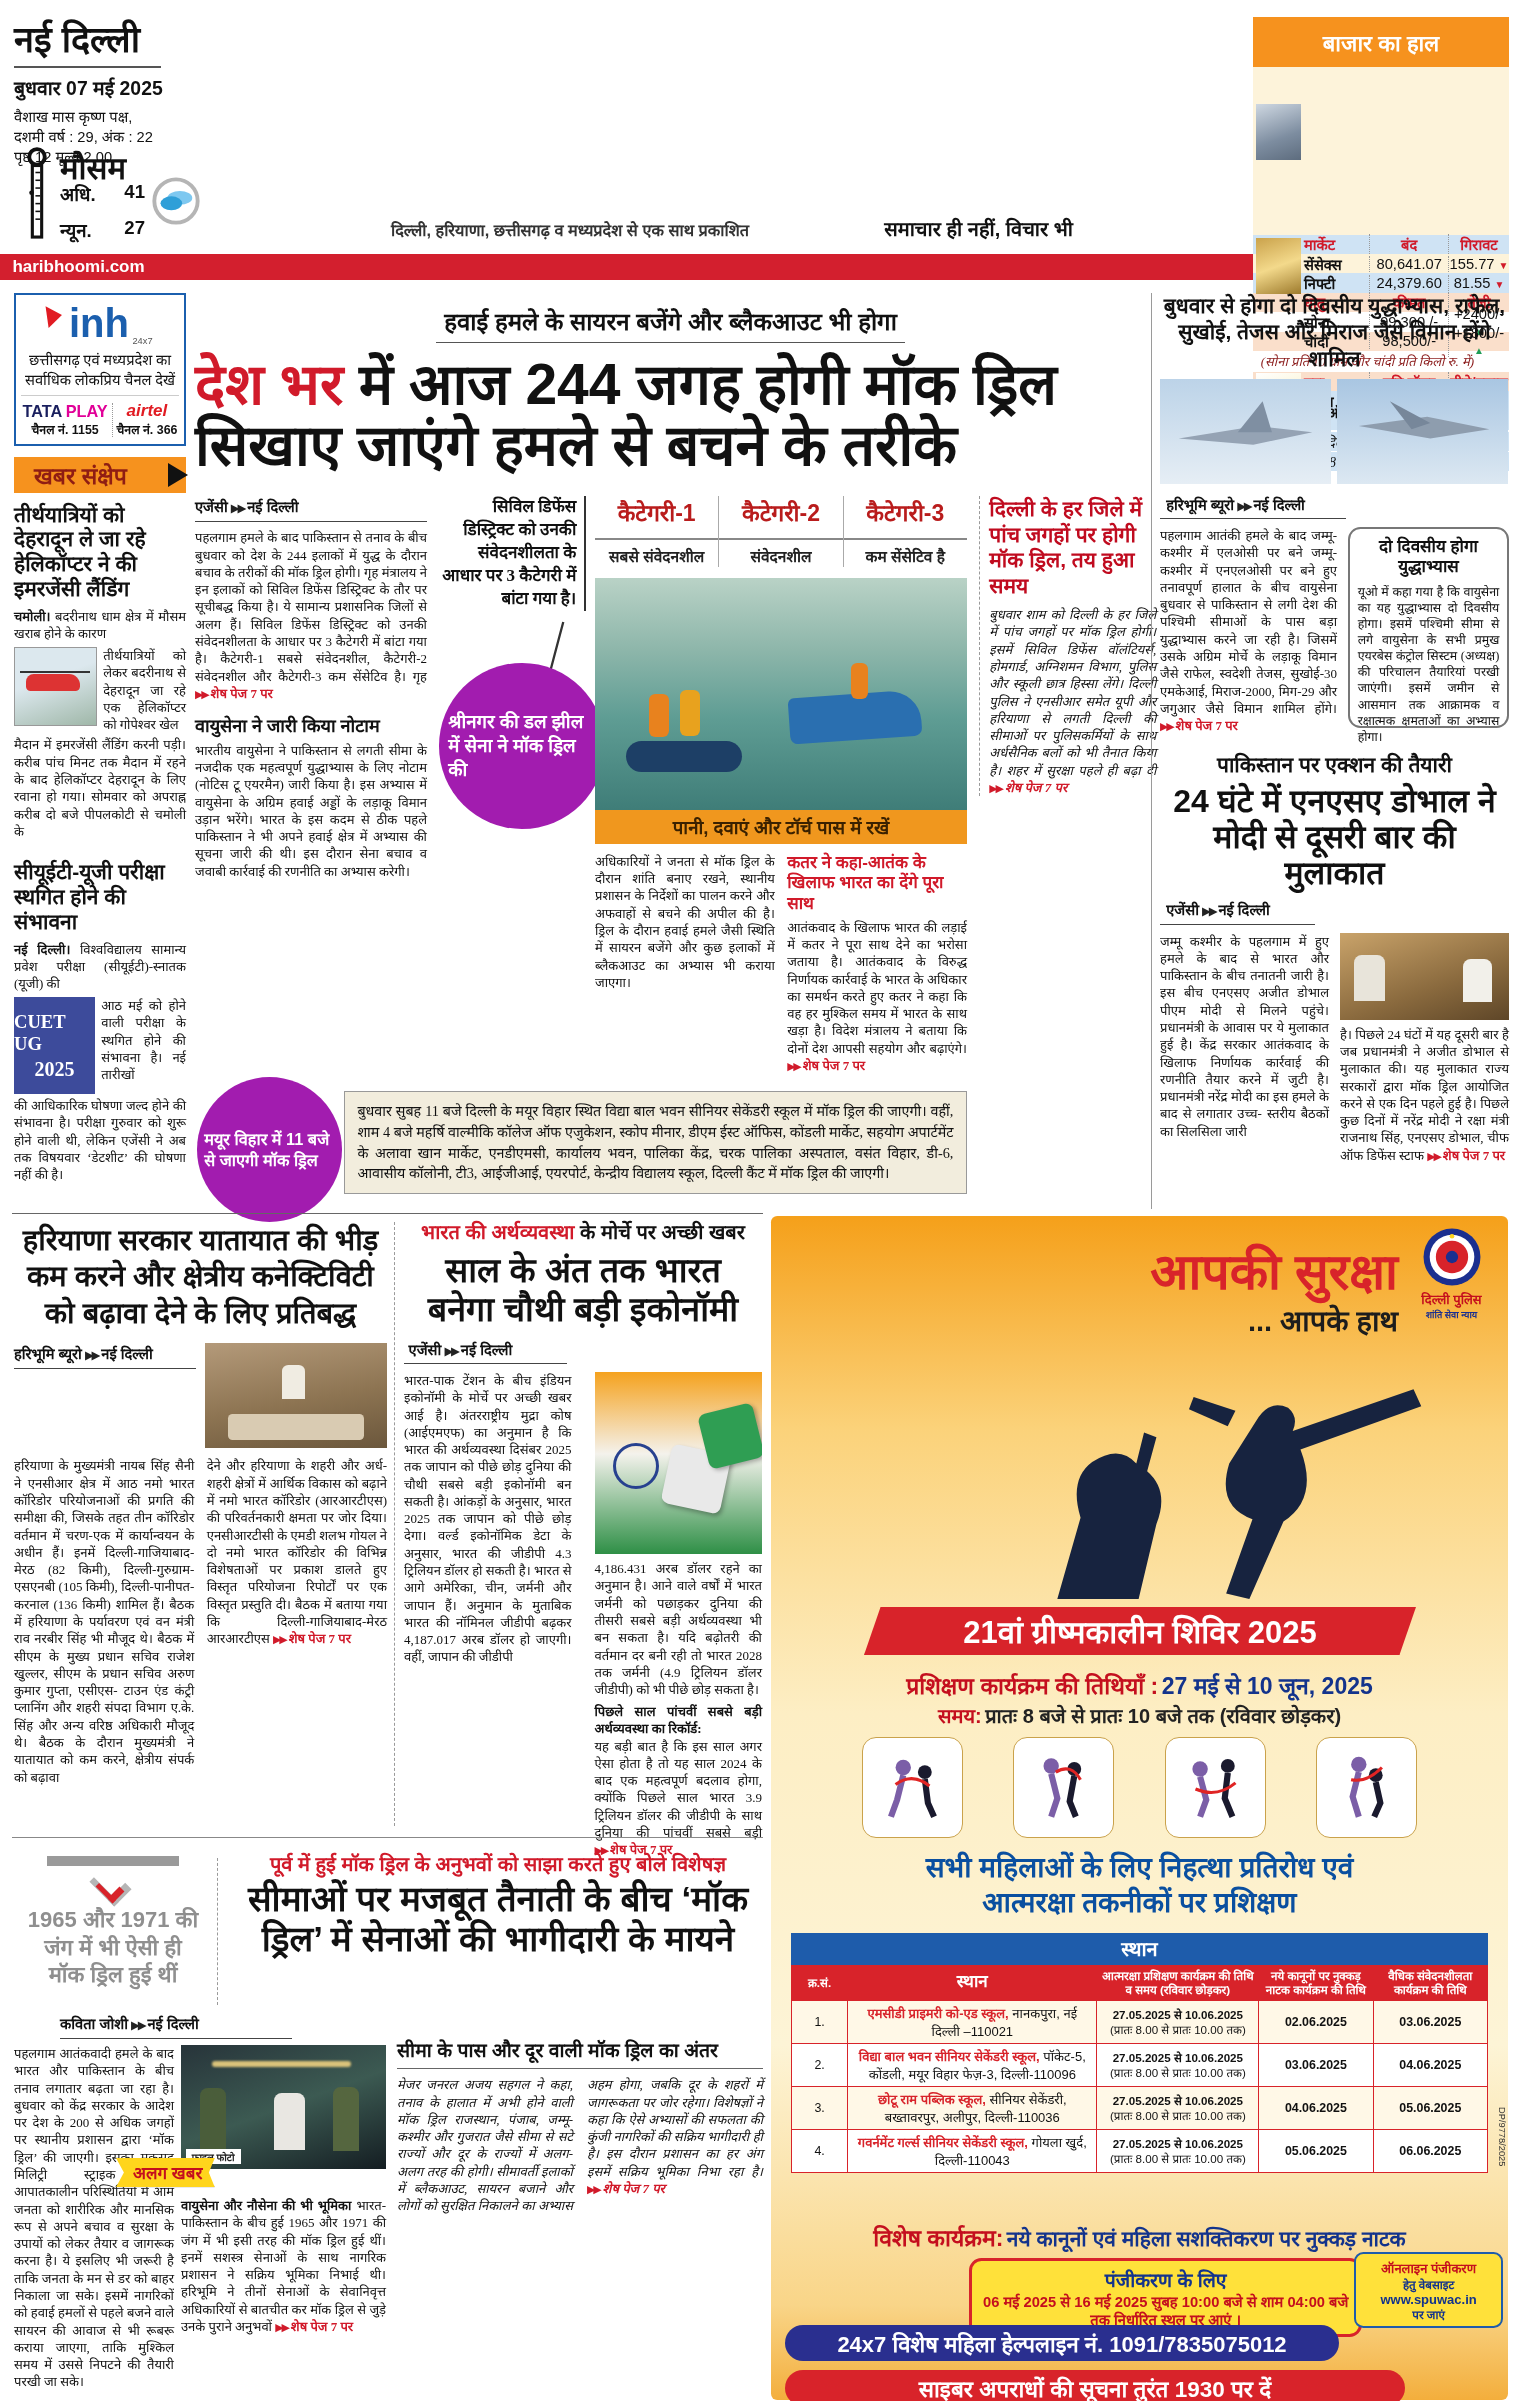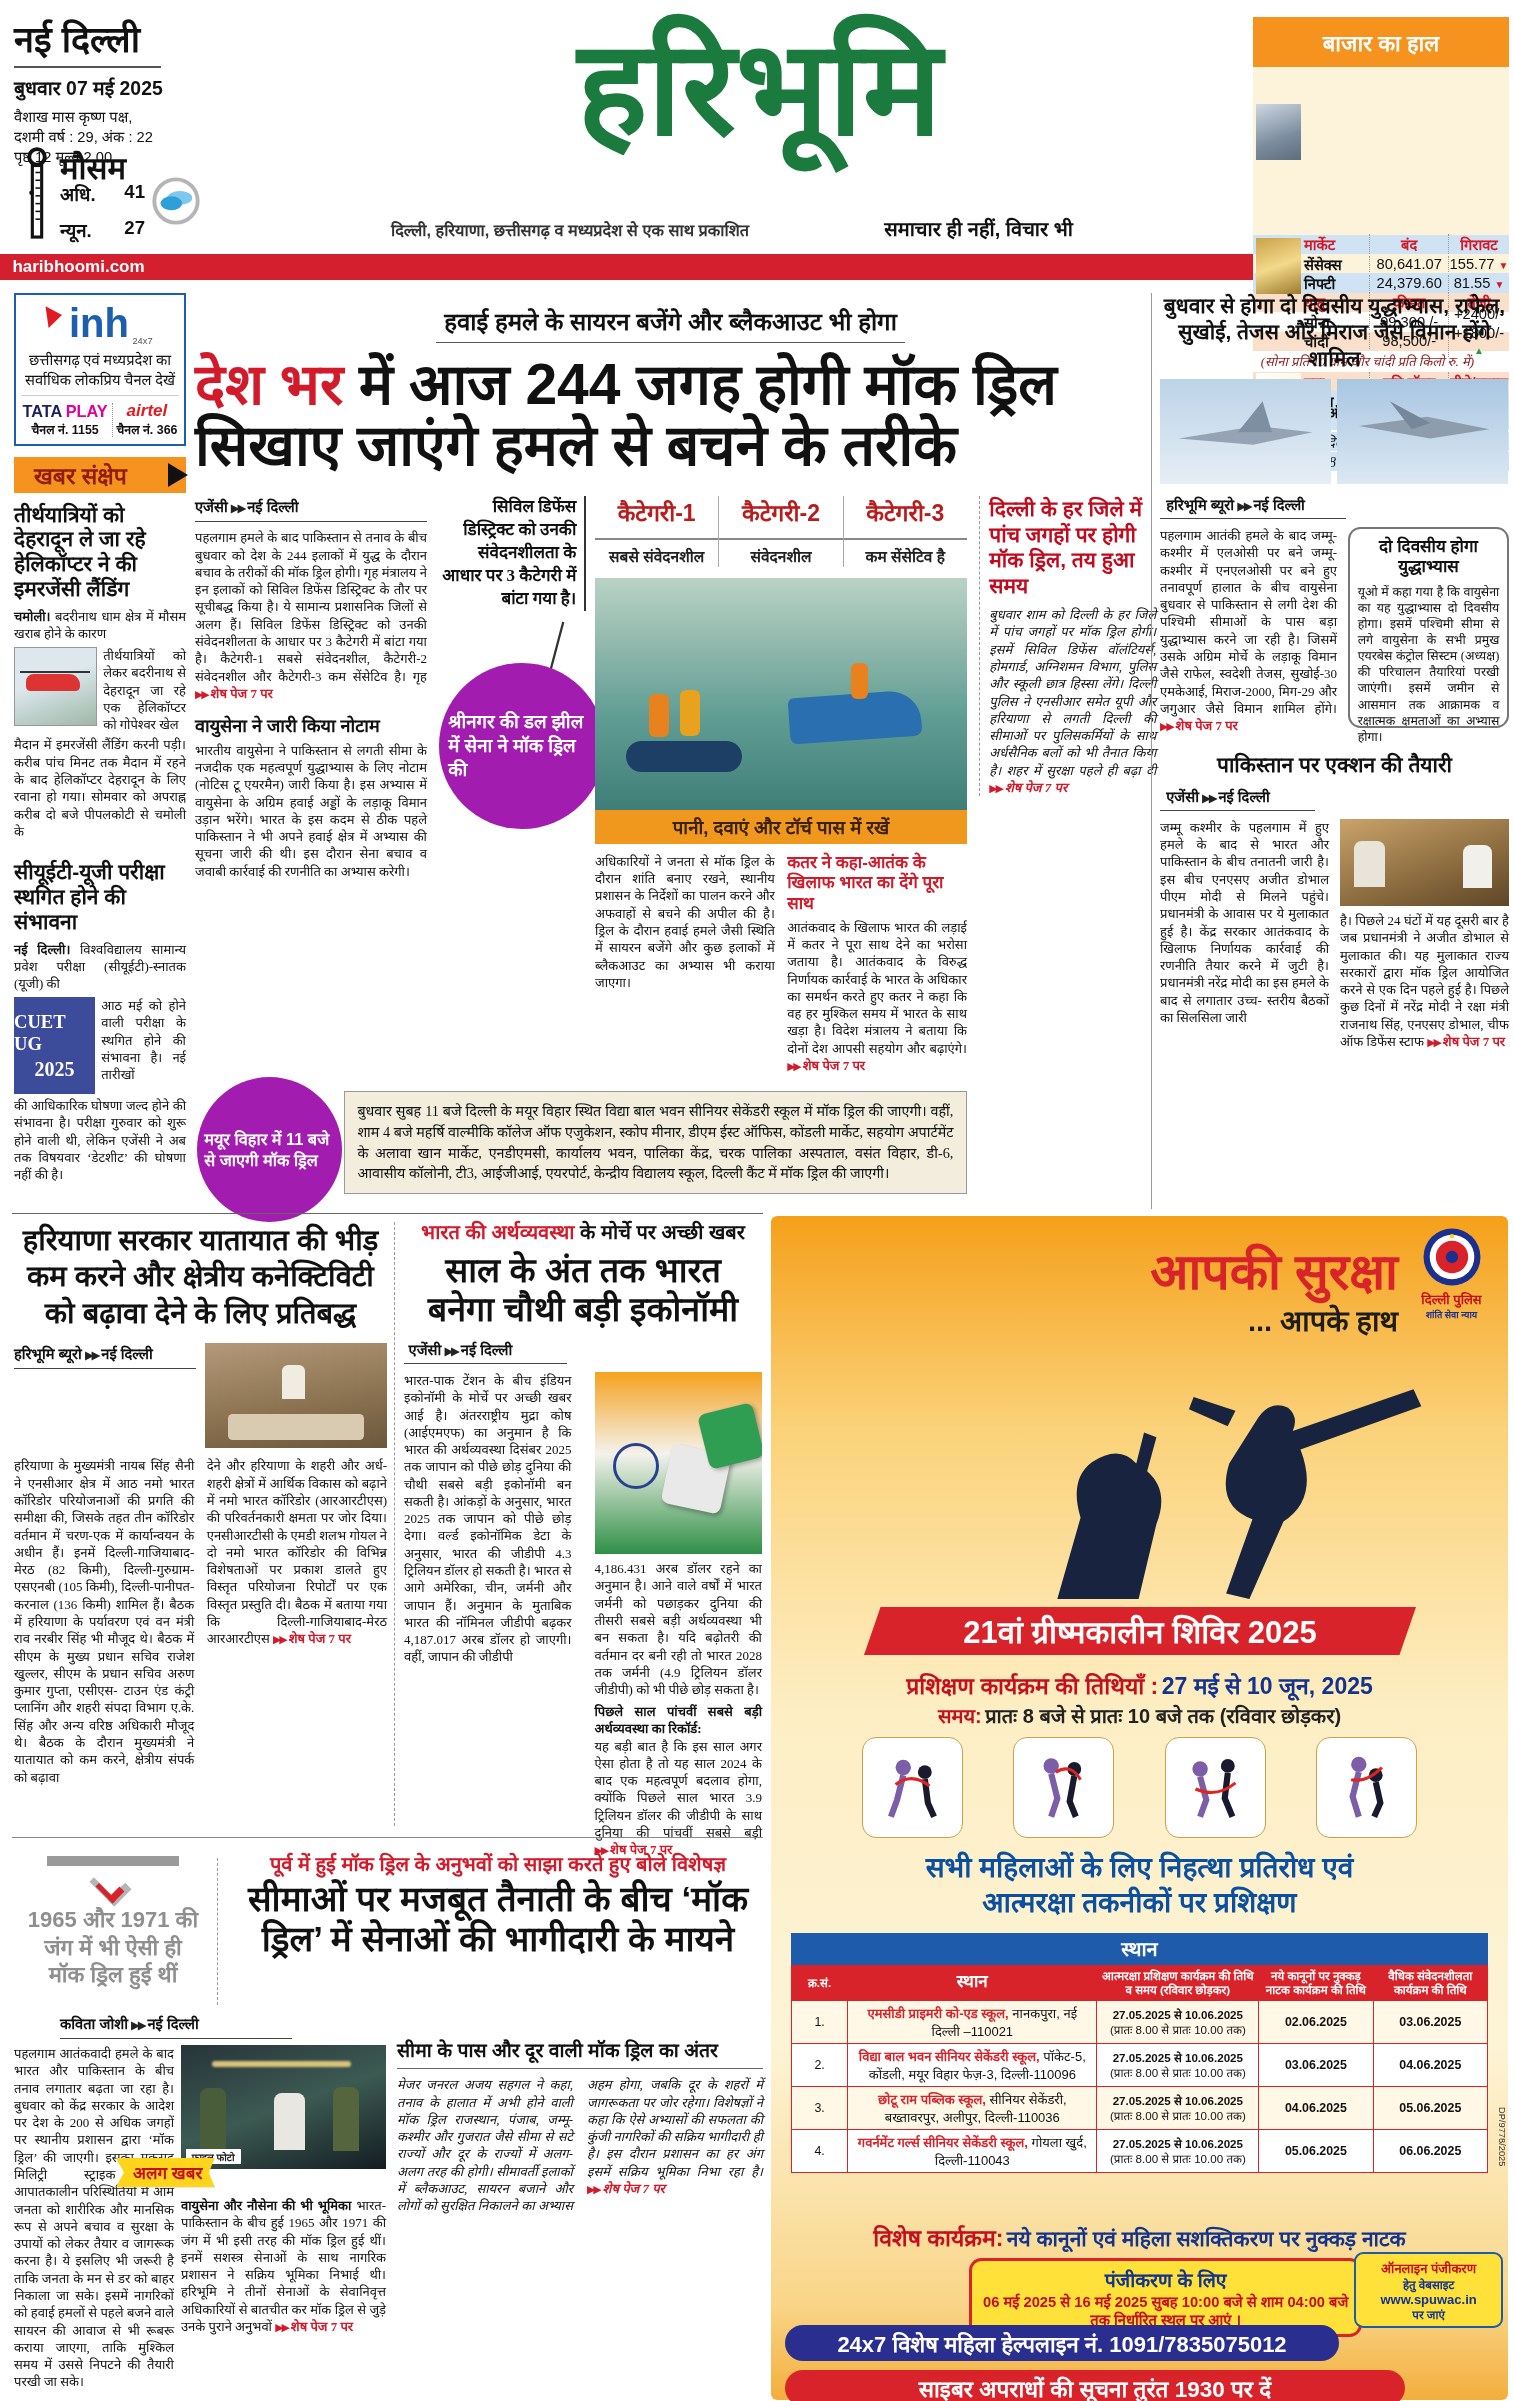--- a/index.html
+++ b/index.html
@@ -80,21 +80,20 @@
     </div>
     <span class="abs" style="left:138px;top:31px">
       <svg width="48" height="48" viewBox="0 0 62 62">
           <circle cx="31" cy="31" r="28" fill="#fff" stroke="#b5b5b5" stroke-width="5"></circle>
           <ellipse cx="36" cy="27" rx="16" ry="9" fill="#7ec8f0"></ellipse>
           <ellipse cx="25" cy="34" rx="14" ry="9" fill="#2f9fd8"></ellipse>
         </svg>
     </span>
   </div>
 
-  <div class="abs x green" style="left:372px;top:6.2px;width:775px;text-align:center;font-size:132px;line-height:1.25">हरिभूमि</div>
   <div class="abs" style="left:391px;top:215px;width:682px;display:flex;justify-content:space-between;align-items:baseline">
     <span class="b" style="font-size:16.3px;color:#333">दिल्ली, हरियाणा, छत्तीसगढ़ व मध्यप्रदेश से एक साथ प्रकाशित</span>
     <span class="x" style="font-size:20px">समाचार ही नहीं, विचार भी</span>
   </div>
 
   <div class="abs" style="left:0;top:254px;width:1253px;height:25.6px;background:#d31f2e;display:flex;align-items:center">
     <span class="b" style="color:#fff;font-size:17px;padding-left:12.4px">haribhoomi.com</span>
   </div>
 
   <div class="abs" style="left:1253px;top:17px;width:256px;height:263px;background:#fdf3da;border-bottom:3.1px solid #d31f2e">
@@ -305,20 +304,24 @@
     <div style="border-bottom:1.5px solid #444;width:186px;margin:4.6px 0 7.7px"></div>
     <div style="display:flex;gap:11px">
       <div class="serif bt" style="flex:1.25"><span>पहलगाम आतंकी हमले के बाद जम्मू- कश्मीर में एलओसी पर बने जम्मू- कश्मीर में एनएलओसी पर बने हुए तनावपूर्ण हालात के बीच वायुसेना बुधवार से पाकिस्तान से लगी देश की पश्चिमी सीमाओं के पास बड़ा युद्धाभ्यास करने जा रही है। जिसमें उसके अग्रिम मोर्चे के लड़ाकू विमान जैसे राफेल, स्वदेशी तेजस, सुखोई-30 एमकेआई, मिराज-2000, मिग-29 और जगुआर जैसे विमान शामिल होंगे।</span> <span class="more"><span class="arr">▶▶</span> <span>शेष पेज 7 पर</span></span></div>
       <div style="flex:1;border:2.3px solid #777;border-radius:12.4px;padding:7.7px;height:182px">
         <div class="x" style="font-size:17px;text-align:center;line-height:1.2">दो दिवसीय होगा युद्धाभ्यास</div>
         <div class="serif" style="font-size:12.4px;line-height:1.3;text-align:justify;margin-top:6.2px">यूओ में कहा गया है कि वायुसेना का यह युद्धाभ्यास दो दिवसीय होगा। इसमें पश्चिमी सीमा से लगे वायुसेना के सभी प्रमुख एयरबेस कंट्रोल सिस्टम (अध्यक्ष) की परिचालन तैयारियां परखी जाएंगी। इसमें जमीन से आसमान तक आक्रामक व रक्षात्मक क्षमताओं का अभ्यास होगा।</div>
       </div>
     </div>
 
     <div class="x" style="font-size:21px;text-align:center;margin-top:15.5px">पाकिस्तान पर एक्शन की तैयारी</div>
+    <div class="x" style="font-size:32px;line-height:1.12;text-align:center;margin-top:6.2px">
+      <div>24 घंटे में एनएसए डोभाल ने</div>
+      <div>मोदी से दूसरी बार की मुलाकात</div>
+    </div>
     <div class="byline" style="margin-top:7.7px;padding-left:6.2px"><span>एजेंसी</span><span class="arr">▶▶</span><span>नई दिल्ली</span></div>
     <div style="border-bottom:1.5px solid #444;width:155px;margin:4.6px 0 7.7px"></div>
     <div style="display:flex;gap:11px">
       <div class="serif bt" style="flex:1">जम्मू कश्मीर के पहलगाम में हुए हमले के बाद से भारत और पाकिस्तान के बीच तनातनी जारी है। इस बीच एनएसए अजीत डोभाल पीएम मोदी से मिलने पहुंचे। प्रधानमंत्री के आवास पर ये मुलाकात हुई है। केंद्र सरकार आतंकवाद के खिलाफ निर्णायक कार्रवाई की रणनीति तैयार करने में जुटी है। प्रधानमंत्री नरेंद्र मोदी का इस हमले के बाद से लगातार उच्च- स्तरीय बैठकों का सिलसिला जारी</div>
       <div style="flex:1">
         <div class="photo" style="width:100%;height:87px;background:linear-gradient(160deg,#c9a36a 0%,#8a6a3e 60%,#5e4628);margin-bottom:6.2px">
           <span class="abs" style="left:14px;top:22px;width:31px;height:46px;background:#e8e4da;border-radius:7.7px 7.7px 0 0"></span>
           <span class="abs" style="right:17px;top:26px;width:29px;height:43px;background:#f2f0ea;border-radius:7.7px 7.7px 0 0"></span>
         </div>
         <div class="serif bt"><span>है। पिछले 24 घंटों में यह दूसरी बार है जब प्रधानमंत्री ने अजीत डोभाल से मुलाकात की। यह मुलाकात राज्य सरकारों द्वारा मॉक ड्रिल आयोजित करने से एक दिन पहले हुई है। पिछले कुछ दिनों में नरेंद्र मोदी ने रक्षा मंत्री राजनाथ सिंह, एनएसए डोभाल, चीफ ऑफ डिफेंस स्टाफ</span> <span class="more"><span class="arr">▶▶</span> <span>शेष पेज 7 पर</span></span></div>

